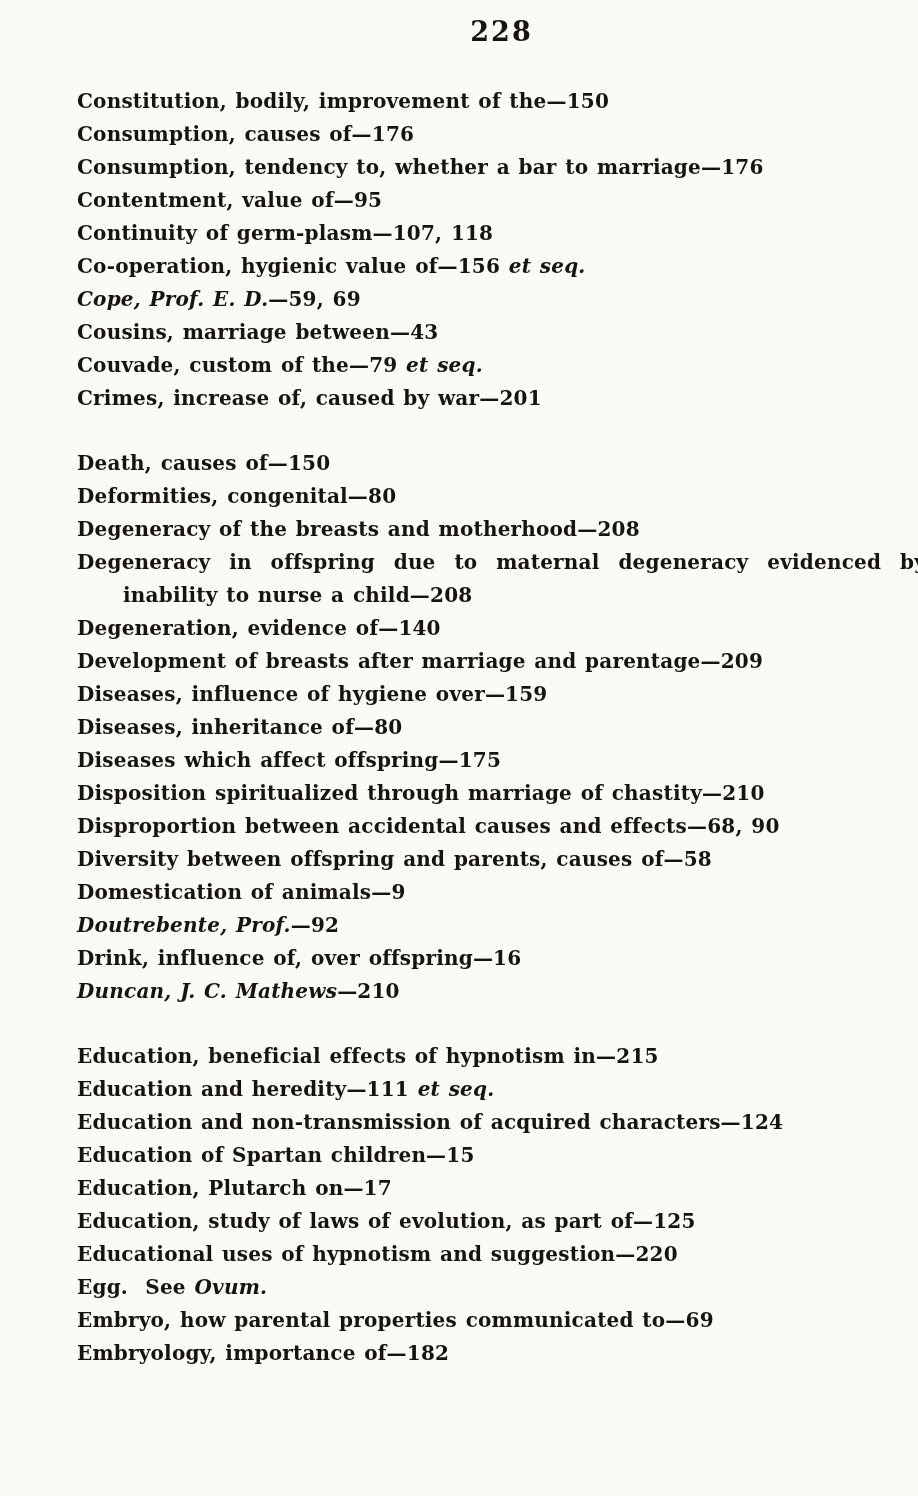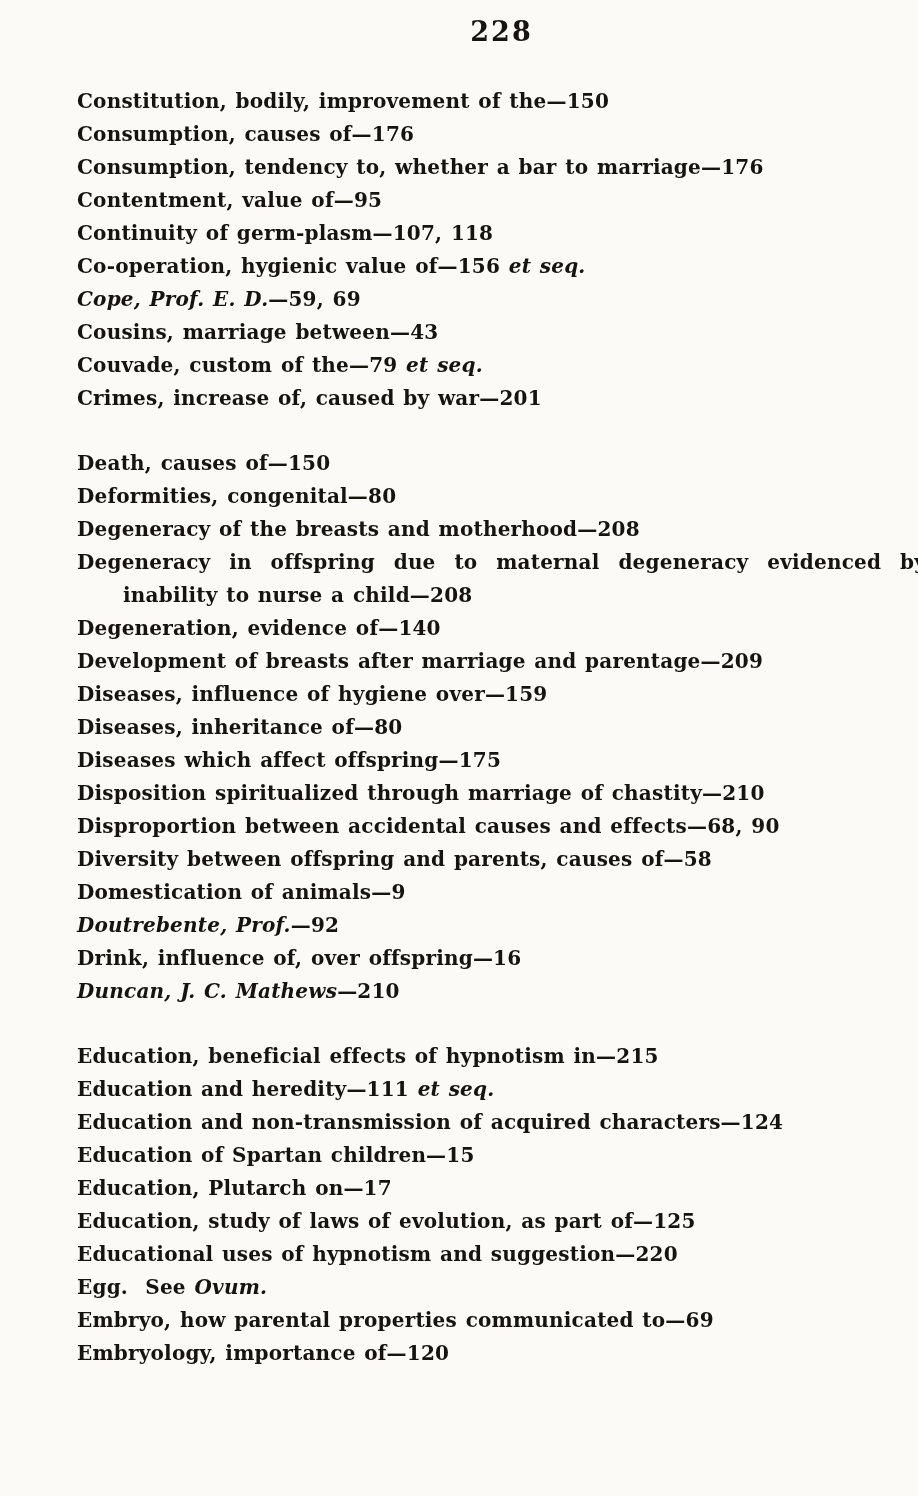--- a/index.html
+++ b/index.html
@@ -87,16 +87,16 @@
       <div class="index-group">
         <div class="index-entry"><span>Education, beneficial effects of hypnotism in—215</span></div>
         <div class="index-entry"><span>Education and heredity—111 </span><span class="italic">et seq.</span></div>
         <div class="index-entry"><span>Education and non-transmission of acquired characters—124</span></div>
         <div class="index-entry"><span>Education of Spartan children—15</span></div>
         <div class="index-entry"><span>Education, Plutarch on—17</span></div>
         <div class="index-entry"><span>Education, study of laws of evolution, as part of—125</span></div>
         <div class="index-entry"><span>Educational uses of hypnotism and suggestion—220</span></div>
         <div class="index-entry"><span>Egg.&nbsp; See </span><span class="italic">Ovum.</span></div>
         <div class="index-entry"><span>Embryo, how parental properties communicated to—69</span></div>
-        <div class="index-entry"><span>Embryology, importance of—120</span></div>
+        <div class="index-entry"><span>Embryology, importance of—182</span></div>
       </div>
     </div>
 </div>
 
 </body></html>

